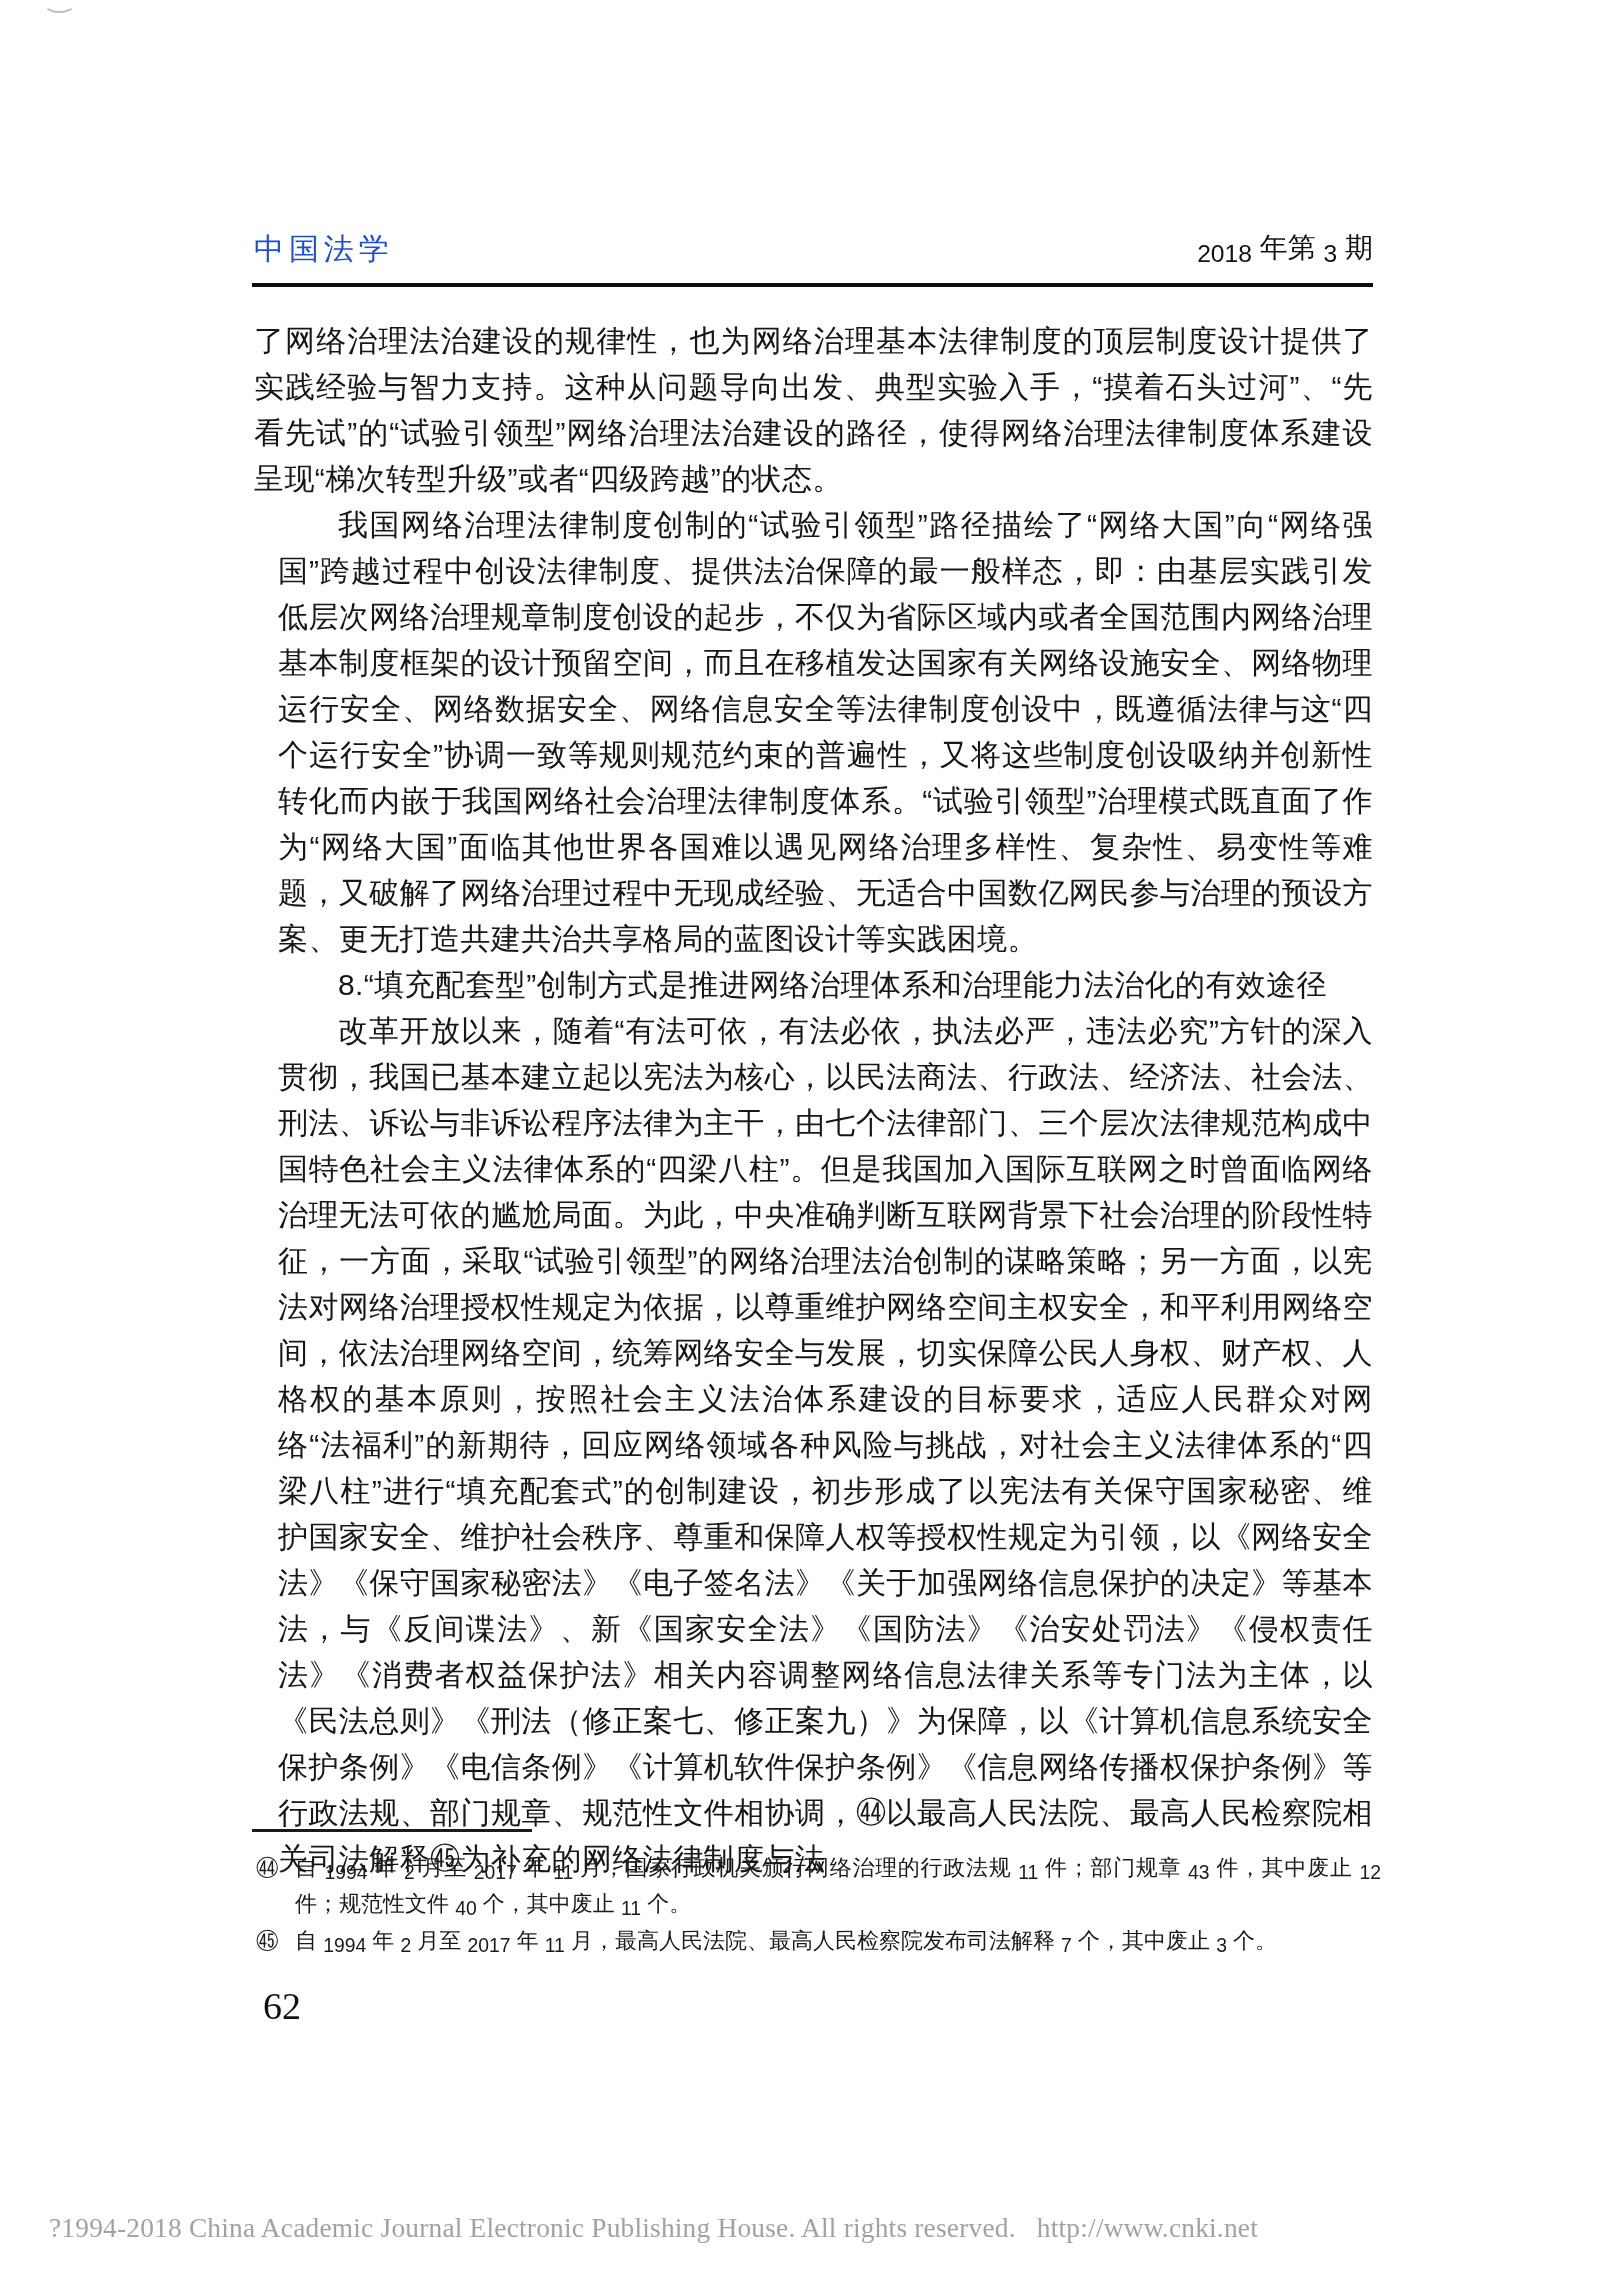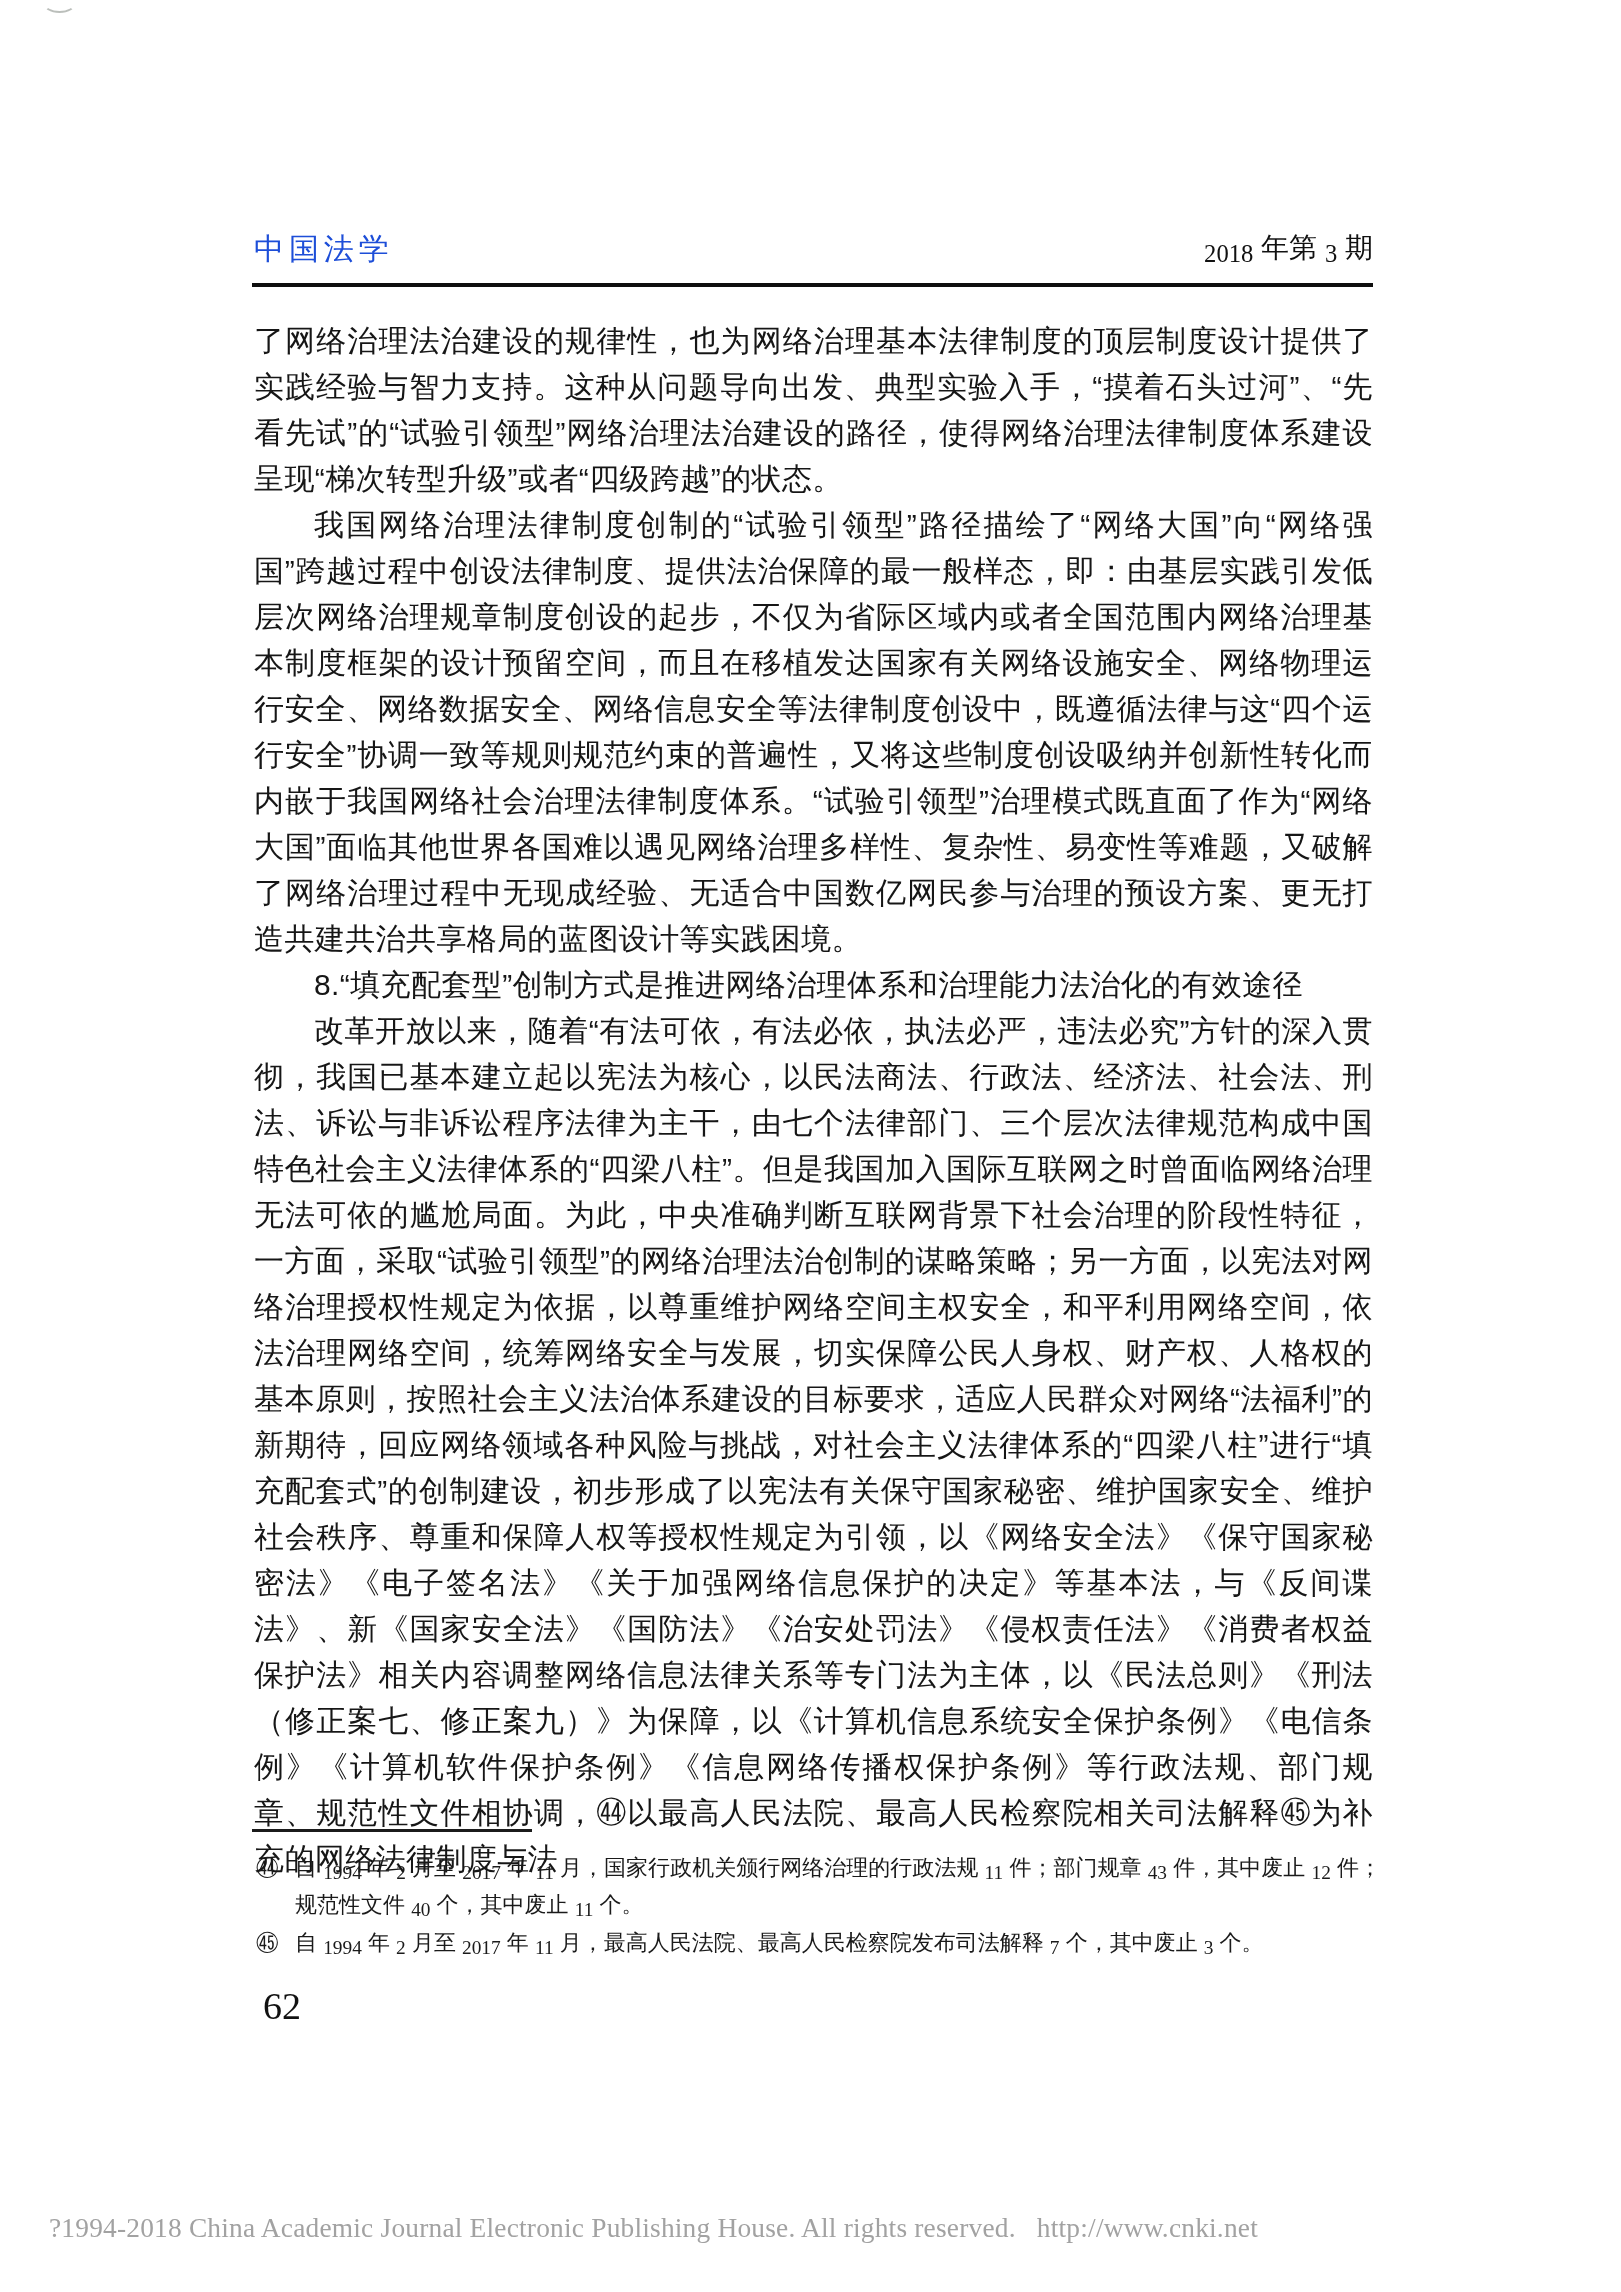--- a/index.html
+++ b/index.html
@@ -37,21 +37,21 @@
     color: #1d4ed8;
   }
   .issue-info {
     position: absolute;
     right: 0; top: 0;
     font-size: 28px;
     color: #111;
     white-space: pre;
   }
   .num {
-    font-family: Liberation Serif, serif;
+    font-family: Liberation Sans, sans-serif;
     font-size: 0.88em;
     vertical-align: -0.22em;
     letter-spacing: 0;
   }
   .header-rule {
     position: absolute;
     left: 252px; top: 283px;
     width: 1121px; height: 3.9px;
     background: #0e0e0e;
   }
@@ -60,21 +60,21 @@
     left: 254px; top: 318px;
     width: 1119px;
     font-size: 30px;
     line-height: 46px;
     letter-spacing: 0.4px;
     text-align: justify;
     text-justify: inter-ideograph;
     color: #161616;
   }
   .body-text p { margin: 0; }
-  .body-text p.indent { text-indent: 2em; }
+  .body-text p.indent { text-indent: 2em; margin-left: 24px; }
   .footnote-separator {
     position: absolute;
     left: 252px; top: 1829px;
     width: 280px; height: 2.9px;
     background: #1b1b1b;
   }
   .footnotes {
     position: absolute;
     left: 254px; top: 1852px;
     width: 1127px;

